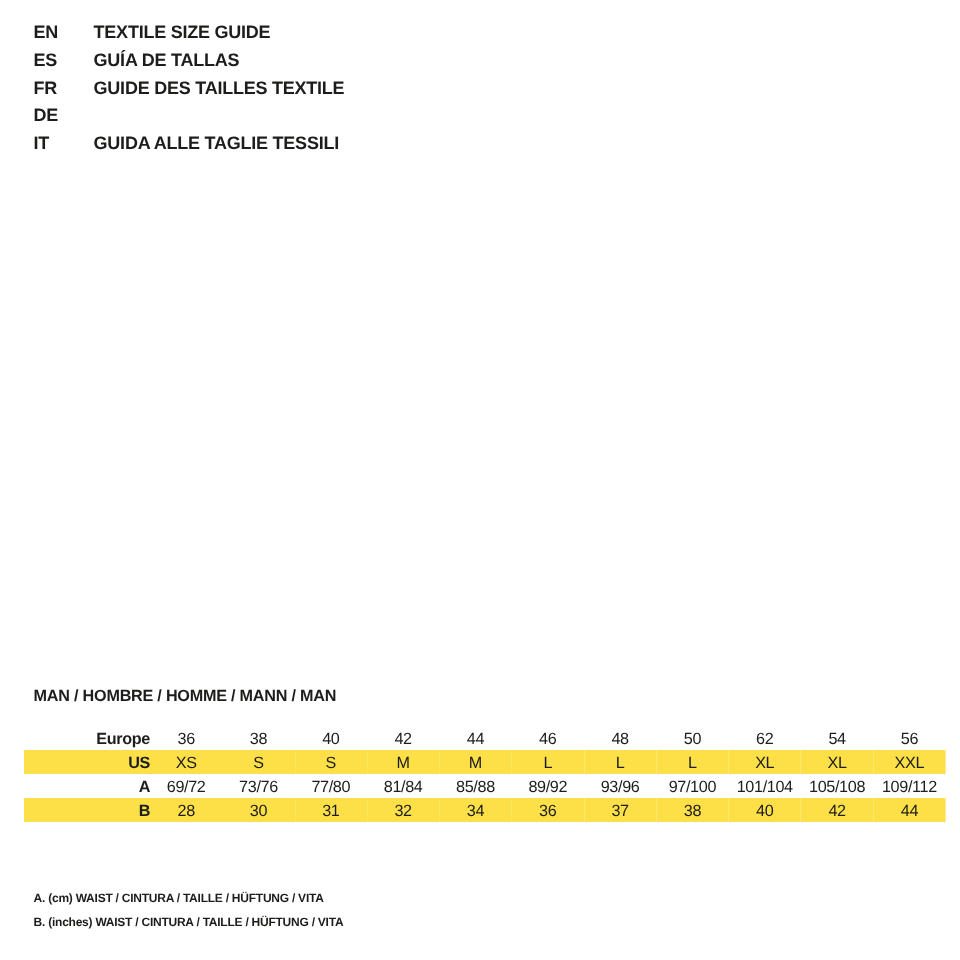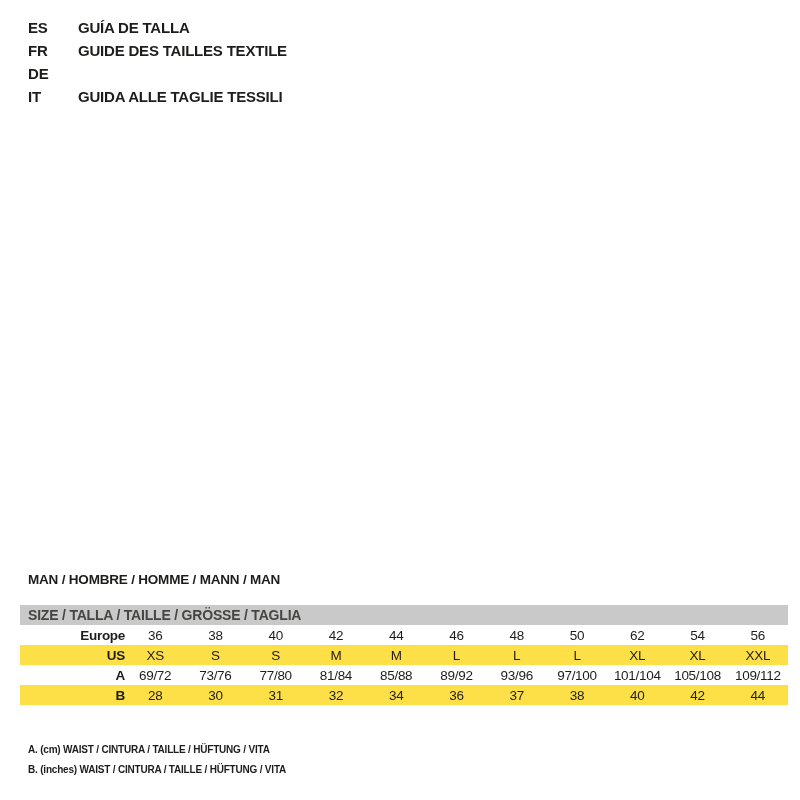--- a/index.html
+++ b/index.html
@@ -35,42 +35,45 @@
   
   .footnotes{position:absolute;left:28px;top:740px;font-size:10px;line-height:19.5px;letter-spacing:-0.2px;}
 </style>
 </head>
 <body>
 
 <div class="canvas">
 
   <div class="langs">
     <div class="lang-row">
+      <span class="code">EN</span>
+      <span class="lbl">TEXTILE SIZE GUIDE</span>
+    </div>
+    <div class="lang-row">
       <span class="code">ES</span>
-      <span class="lbl">GUÍA DE TALLA</span>
+      <span class="lbl">GUÍA DE TALLAS</span>
     </div>
     <div class="lang-row">
       <span class="code">FR</span>
       <span class="lbl">GUIDE DES TAILLES TEXTILE</span>
     </div>
     <div class="lang-row">
       <span class="code">DE</span>
     </div>
     <div class="lang-row">
       <span class="code">IT</span>
       <span class="lbl">GUIDA ALLE TAGLIE TESSILI</span>
     </div>
   </div>
 
 
 
   <div class="section-title">MAN / HOMBRE / HOMME / MANN / MAN</div>
 
   <div class="tablewrap">
-    <div class="thead">SIZE / TALLA / TAILLE / GRÖSSE / TAGLIA</div>
     <table>
       <colgroup>
         <col class="lblcol">
           <col>
           <col>
           <col>
           <col>
           <col>
           <col>
           <col>

